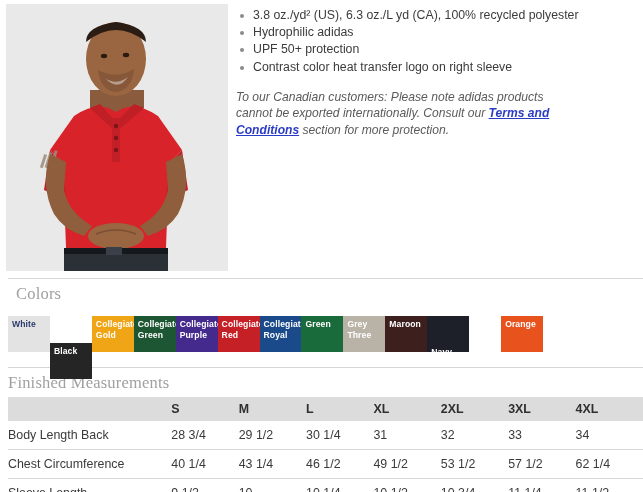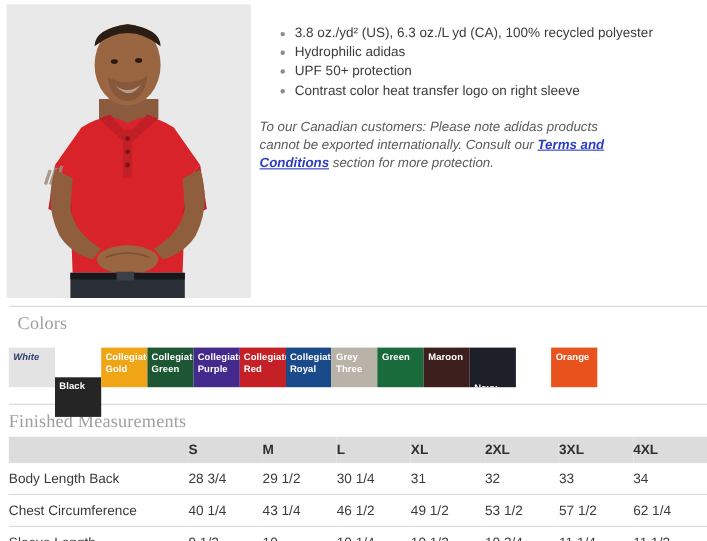--- a/index.html
+++ b/index.html
@@ -39,21 +39,21 @@
     background: #e8e8e8;
   }
 
   .spec-column {
     flex: 1 1 auto;
     padding: 6px 4px 0 8px;
   }
 
   ul.spec-list {
     list-style: none;
-    margin: 16px;
+    margin: 1px;
     padding: 0;
   }
   ul.spec-list li {
     position: relative;
     padding-left: 16px;
     font-size: 12.3px;
     line-height: 17.2px;
     color: #3c3c3c;
     white-space: nowrap;
   }
@@ -212,45 +212,45 @@
     <p class="canada-note"><span>To our Canadian customers: Please note adidas products cannot be exported internationally. Consult our </span><a href="#" style="color: rgb(43, 60, 196);">Terms and Conditions</a><span> section for more protection.</span></p>
   </div>
 </div>
 
 <div class="colors-section">
   <div class="rule"></div>
   <div class="section-heading" style="padding-top:5px;padding-left:16px;">Colors</div>
 
   <div class="swatch-row">
     <div class="swatch" style="background: rgb(227, 227, 227);">
-      <span class="swatch-label" style="color: rgb(43, 58, 107); font-style: italic;">White</span>
+      <span class="swatch-label" style="color: rgb(43, 58, 107);">White</span>
     </div>
     <div class="swatch" style="background: rgb(37, 37, 37); margin-top: 27px;">
       <span class="swatch-label" style="color: rgb(255, 255, 255);">Black</span>
     </div>
     <div class="swatch" style="background: rgb(240, 165, 23);">
       <span class="swatch-label" style="color: rgb(255, 255, 255);">Collegiate Gold</span>
     </div>
     <div class="swatch" style="background: rgb(29, 86, 50);">
       <span class="swatch-label" style="color: rgb(255, 255, 255);">Collegiate Green</span>
     </div>
     <div class="swatch" style="background: rgb(69, 42, 142);">
       <span class="swatch-label" style="color: rgb(255, 255, 255);">Collegiate Purple</span>
     </div>
     <div class="swatch" style="background: rgb(198, 32, 39);">
       <span class="swatch-label" style="color: rgb(255, 255, 255);">Collegiate Red</span>
     </div>
     <div class="swatch" style="background: rgb(26, 74, 138);">
       <span class="swatch-label" style="color: rgb(255, 255, 255);">Collegiate Royal</span>
     </div>
+    <div class="swatch" style="background: rgb(26, 107, 60);">
+      <span class="swatch-label" style="color: rgb(255, 255, 255);">Green</span>
+    </div>
     <div class="swatch" style="background: rgb(185, 179, 167);">
       <span class="swatch-label" style="color: rgb(255, 255, 255);">Grey Three</span>
-    </div>
-    <div class="swatch" style="background: rgb(26, 107, 60);">
-      <span class="swatch-label" style="color: rgb(255, 255, 255);">Green</span>
     </div>
     <div class="swatch" style="background: rgb(61, 31, 30);">
       <span class="swatch-label" style="color: rgb(255, 255, 255);">Maroon</span>
     </div>
     <div class="swatch" style="background: rgb(29, 31, 41);">
       <span class="swatch-label" style="color: rgb(255, 255, 255); margin-top: 28px;">Navy</span>
     </div>
     <div class="swatch" style="background: rgb(232, 82, 29); margin-left: 32px;">
       <span class="swatch-label" style="color: rgb(255, 255, 255);">Orange</span>
     </div>

